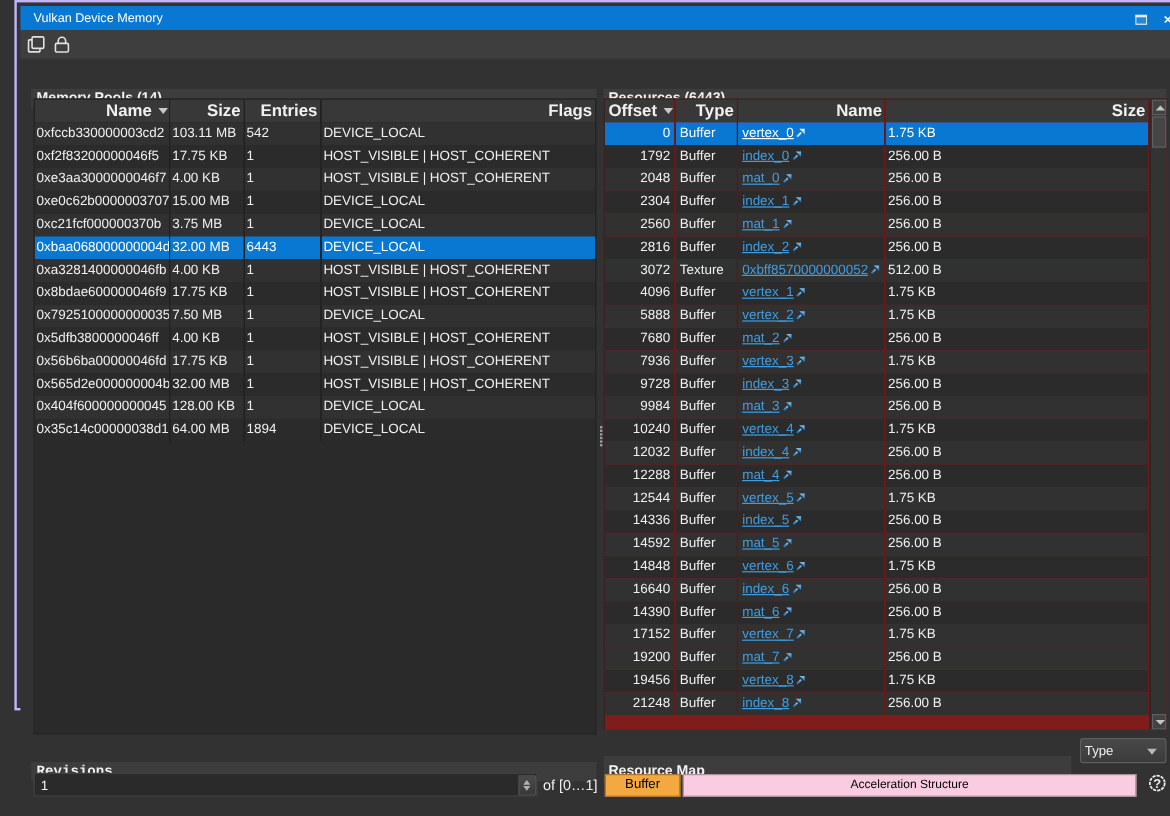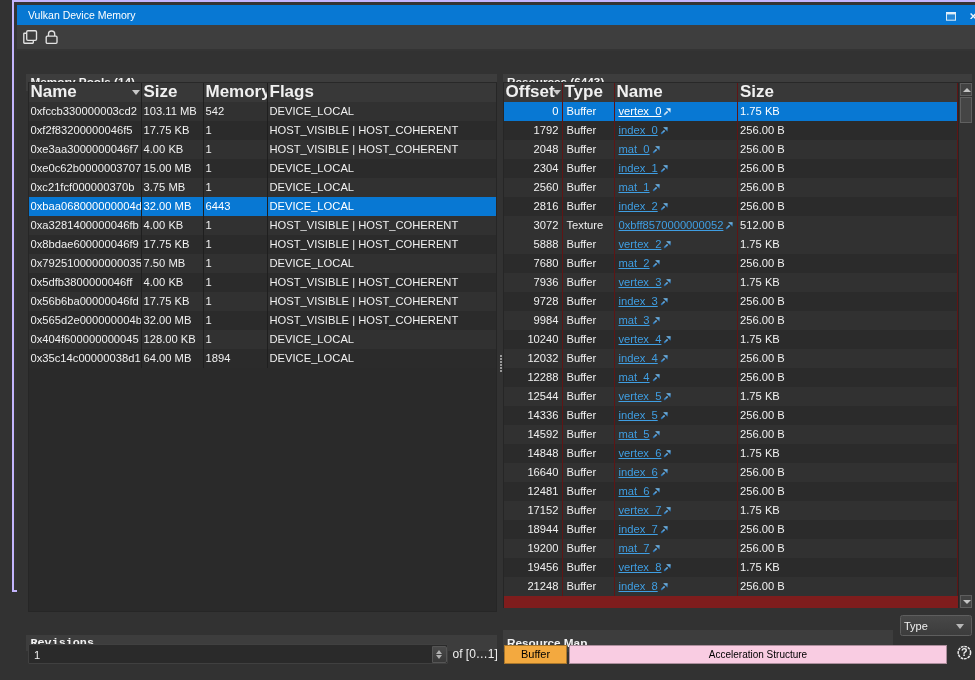--- a/index.html
+++ b/index.html
@@ -6,21 +6,21 @@
 .abs{position:absolute;}
 #win{position:absolute;left:12px;top:0;width:975px;height:592px;border:2px solid #c4b5fd;background:#343434;}
 #titlebar{position:absolute;left:3px;top:2.5px;width:965px;height:20px;background:#0878d3;}
 #titlebar .t{position:absolute;left:11px;top:4px;font-size:10.5px;color:#fff;}
 #toolbar{position:absolute;left:3px;top:22.5px;width:965px;height:24.5px;background:#3e3e3e;}
 #content{position:absolute;left:3px;top:49px;width:965px;height:626.5px;background:#323232;}
 .hdrbar{position:absolute;height:16.8px;background:#3d3d3d;margin-top:16px;}
 .hdrbar span{position:absolute;left:4.5px;top:0.5px;font-size:11.75px;font-weight:bold;color:#f2f2f2;}
 table{border-collapse:collapse;table-layout:fixed;font-size:11.2px;}
 td,th{height:19px;padding:0 2px;overflow:hidden;white-space:nowrap;border-right:1px solid rgba(0,0,0,0.25);line-height:18px;}
-th{background:#383838;font-weight:bold;font-size:17px;text-align:left;position:relative;}
+th{background:#383838;font-weight:bold;font-size:14px;text-align:right;position:relative;}
 tr.a td{background:#313131;}
 tr.b td{background:#2b2b2b;}
 tr.sel td{background:#0878d3;color:#fff;}
 td.r{text-align:right;padding-right:3px;}
 td.p4{padding-left:4px;}
 a.lnk{color:#3f9ee2;text-decoration:underline;}
 tr.sel a.lnk{color:#fff;}
 .ga{display:inline-block;vertical-align:-0.5px;margin-left:2px;}
 .sort{position:absolute;right:0.5px;top:7px;width:0;height:0;border-left:4.5px solid transparent;border-right:4.5px solid transparent;border-top:5px solid #c8c8c8;}
 </style></head><body>
@@ -69,21 +69,21 @@
           <colgroup>
             <col style="width:112.5px">
             <col style="width:62px">
             <col style="width:64px">
             <col>
           </colgroup>
 <tbody>
             <tr>
               <th style="padding-right:14px">Name<span class="sort"></span></th>
               <th>Size</th>
-              <th>Memory</th>
+              <th>Entries</th>
               <th>Flags</th>
             </tr>
 <tr class="a">
               <td>0xfccb330000003cd2</td>
               <td>103.11 MB</td>
               <td>542</td>
               <td>DEVICE_LOCAL</td>
             </tr>
 <tr class="b">
               <td>0xf2f83200000046f5</td>
@@ -237,20 +237,29 @@
             </tr>
 <tr class="a">
               <td class="r">3072</td>
               <td class="p4">Texture</td>
               <td class="p4"><a class="lnk">0xbff8570000000052</a><svg class="ga" width="9" height="9" viewBox="0 0 9 9">
                   <path d="M1.2 7.9 L4.6 4.5" stroke="url(#gb)" stroke-width="1.7" fill="none"></path>
                   <path d="M3.1 1.3 h4.5 v4.5 z" fill="url(#gb)"></path>
                 </svg></td>
               <td>512.00 B</td>
             </tr>
+<tr class="b">
+              <td class="r">4096</td>
+              <td class="p4">Buffer</td>
+              <td class="p4"><a class="lnk">vertex_1</a><svg class="ga" width="9" height="9" viewBox="0 0 9 9">
+                  <path d="M1.2 7.9 L4.6 4.5" stroke="url(#gb)" stroke-width="1.7" fill="none"></path>
+                  <path d="M3.1 1.3 h4.5 v4.5 z" fill="url(#gb)"></path>
+                </svg></td>
+              <td>1.75 KB</td>
+            </tr>
 <tr class="a">
               <td class="r">5888</td>
               <td class="p4">Buffer</td>
               <td class="p4"><a class="lnk">vertex_2</a><svg class="ga" width="9" height="9" viewBox="0 0 9 9">
                   <path d="M1.2 7.9 L4.6 4.5" stroke="url(#gb)" stroke-width="1.7" fill="none"></path>
                   <path d="M3.1 1.3 h4.5 v4.5 z" fill="url(#gb)"></path>
                 </svg></td>
               <td>1.75 KB</td>
             </tr>
 <tr class="b">
@@ -355,45 +364,36 @@
 <tr class="a">
               <td class="r">16640</td>
               <td class="p4">Buffer</td>
               <td class="p4"><a class="lnk">index_6</a><svg class="ga" width="9" height="9" viewBox="0 0 9 9">
                   <path d="M1.2 7.9 L4.6 4.5" stroke="url(#gb)" stroke-width="1.7" fill="none"></path>
                   <path d="M3.1 1.3 h4.5 v4.5 z" fill="url(#gb)"></path>
                 </svg></td>
               <td>256.00 B</td>
             </tr>
 <tr class="b">
-              <td class="r">12481</td>
+              <td class="r">14390</td>
               <td class="p4">Buffer</td>
               <td class="p4"><a class="lnk">mat_6</a><svg class="ga" width="9" height="9" viewBox="0 0 9 9">
                   <path d="M1.2 7.9 L4.6 4.5" stroke="url(#gb)" stroke-width="1.7" fill="none"></path>
                   <path d="M3.1 1.3 h4.5 v4.5 z" fill="url(#gb)"></path>
                 </svg></td>
               <td>256.00 B</td>
             </tr>
 <tr class="a">
               <td class="r">17152</td>
               <td class="p4">Buffer</td>
               <td class="p4"><a class="lnk">vertex_7</a><svg class="ga" width="9" height="9" viewBox="0 0 9 9">
                   <path d="M1.2 7.9 L4.6 4.5" stroke="url(#gb)" stroke-width="1.7" fill="none"></path>
                   <path d="M3.1 1.3 h4.5 v4.5 z" fill="url(#gb)"></path>
                 </svg></td>
               <td>1.75 KB</td>
-            </tr>
-<tr class="b">
-              <td class="r">18944</td>
-              <td class="p4">Buffer</td>
-              <td class="p4"><a class="lnk">index_7</a><svg class="ga" width="9" height="9" viewBox="0 0 9 9">
-                  <path d="M1.2 7.9 L4.6 4.5" stroke="url(#gb)" stroke-width="1.7" fill="none"></path>
-                  <path d="M3.1 1.3 h4.5 v4.5 z" fill="url(#gb)"></path>
-                </svg></td>
-              <td>256.00 B</td>
             </tr>
 <tr class="a">
               <td class="r">19200</td>
               <td class="p4">Buffer</td>
               <td class="p4"><a class="lnk">mat_7</a><svg class="ga" width="9" height="9" viewBox="0 0 9 9">
                   <path d="M1.2 7.9 L4.6 4.5" stroke="url(#gb)" stroke-width="1.7" fill="none"></path>
                   <path d="M3.1 1.3 h4.5 v4.5 z" fill="url(#gb)"></path>
                 </svg></td>
               <td>256.00 B</td>
             </tr>

